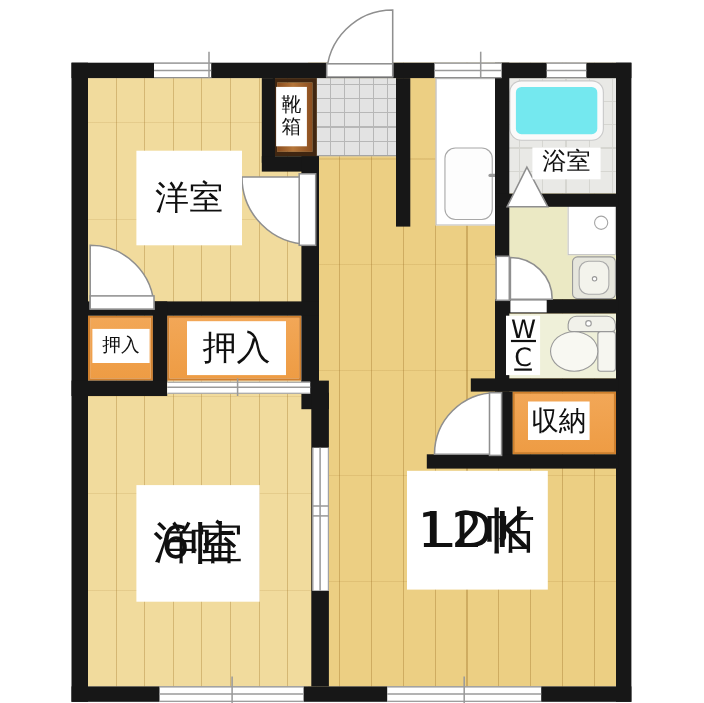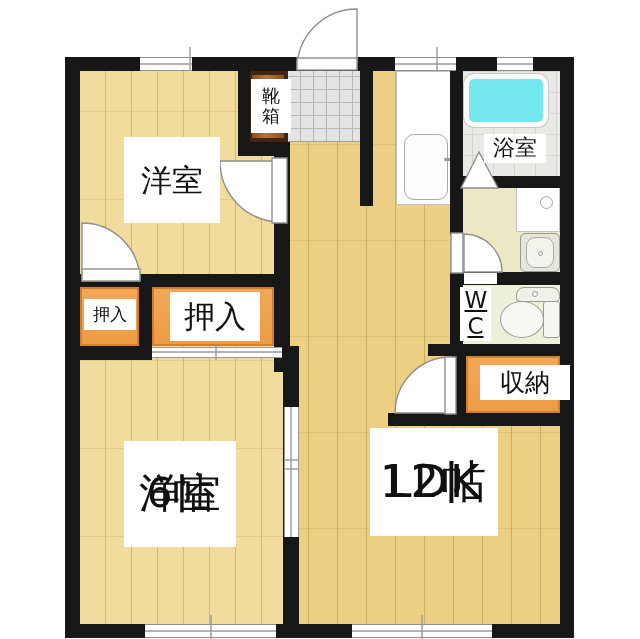--- a/index.html
+++ b/index.html
@@ -125,30 +125,30 @@
       <line x1="216" y1="344" x2="216" y2="360"></line>
       <line x1="291" y1="407" x2="291" y2="537"></line>
       <line x1="284" y1="460" x2="299" y2="460"></line>
       <line x1="284" y1="469" x2="299" y2="469"></line>
     </g>
   </svg>
 
   <div class="lbl" style="left:124px;top:137px;width:96px;height:86px;font-size:31px;">
     <span>洋室</span>
   </div>
-  <div class="lbl vert" style="left:251px;top:79px;width:40px;height:54px;font-size:18px;">
+  <div class="lbl vert" style="left:251px;top:79px;width:28px;height:54px;font-size:18px;">
     <span style="width:20px;word-break:break-all;">靴箱</span>
   </div>
   <div class="lbl" style="left:484px;top:134px;width:62px;height:29px;font-size:22px;">
     <span>浴室</span>
   </div>
   <div class="lbl vert" style="left:460px;top:287px;width:31px;height:54px;font-size:23px;">
     <span style="width:22px;word-break:break-all;text-decoration:underline;">WC</span>
   </div>
-  <div class="lbl" style="left:480px;top:365px;width:90px;height:35px;font-size:25px;">
+  <div class="lbl" style="left:480px;top:365px;width:56px;height:35px;font-size:25px;">
     <span>収納</span>
   </div>
   <div class="lbl" style="left:84px;top:299px;width:52px;height:31px;font-size:17px;">
     <span>押入</span>
   </div>
   <div class="lbl" style="left:170px;top:292px;width:90px;height:49px;font-size:31px;">
     <span>押入</span>
   </div>
   <div class="lbl" style="left:124px;top:441px;width:112px;height:106px;font-size:41px;">
     <span>洋室</span>

